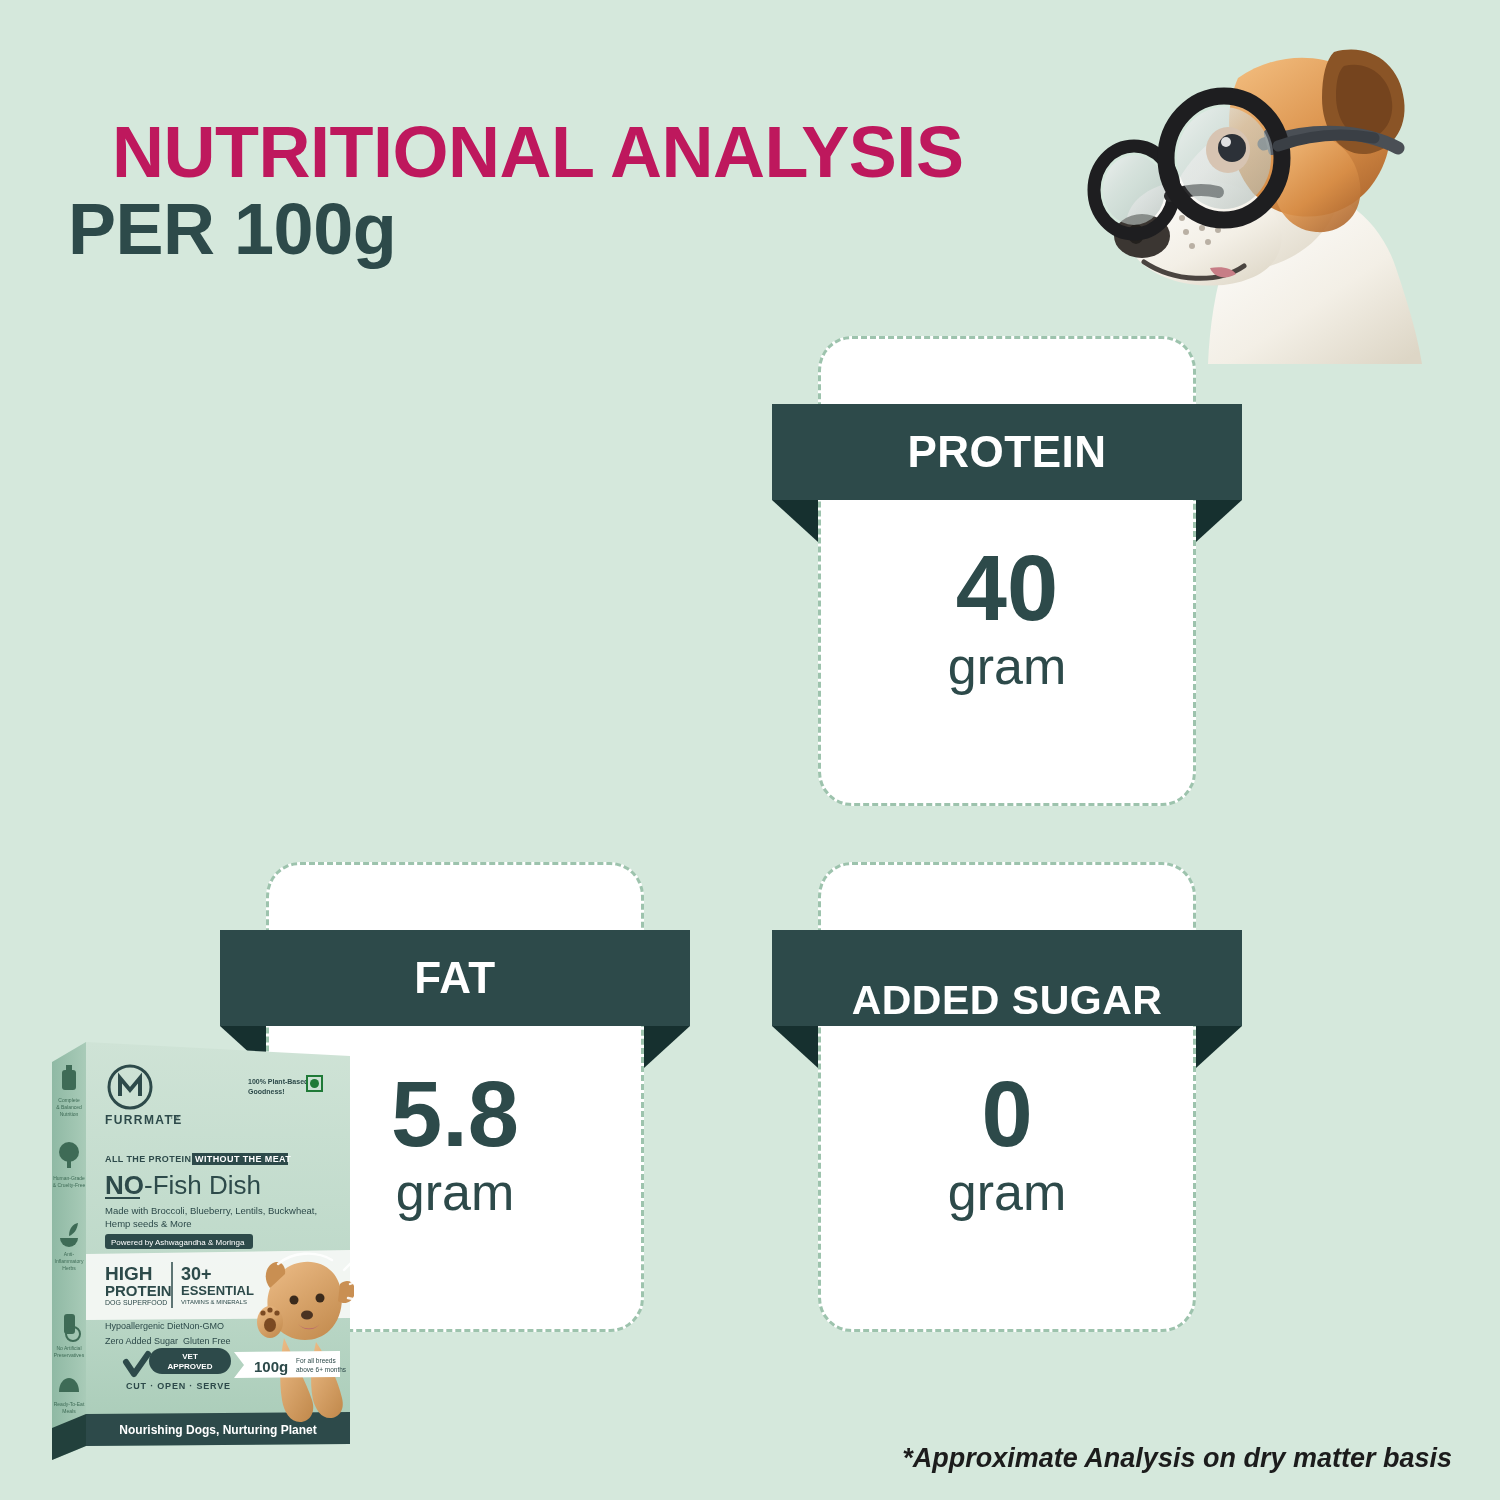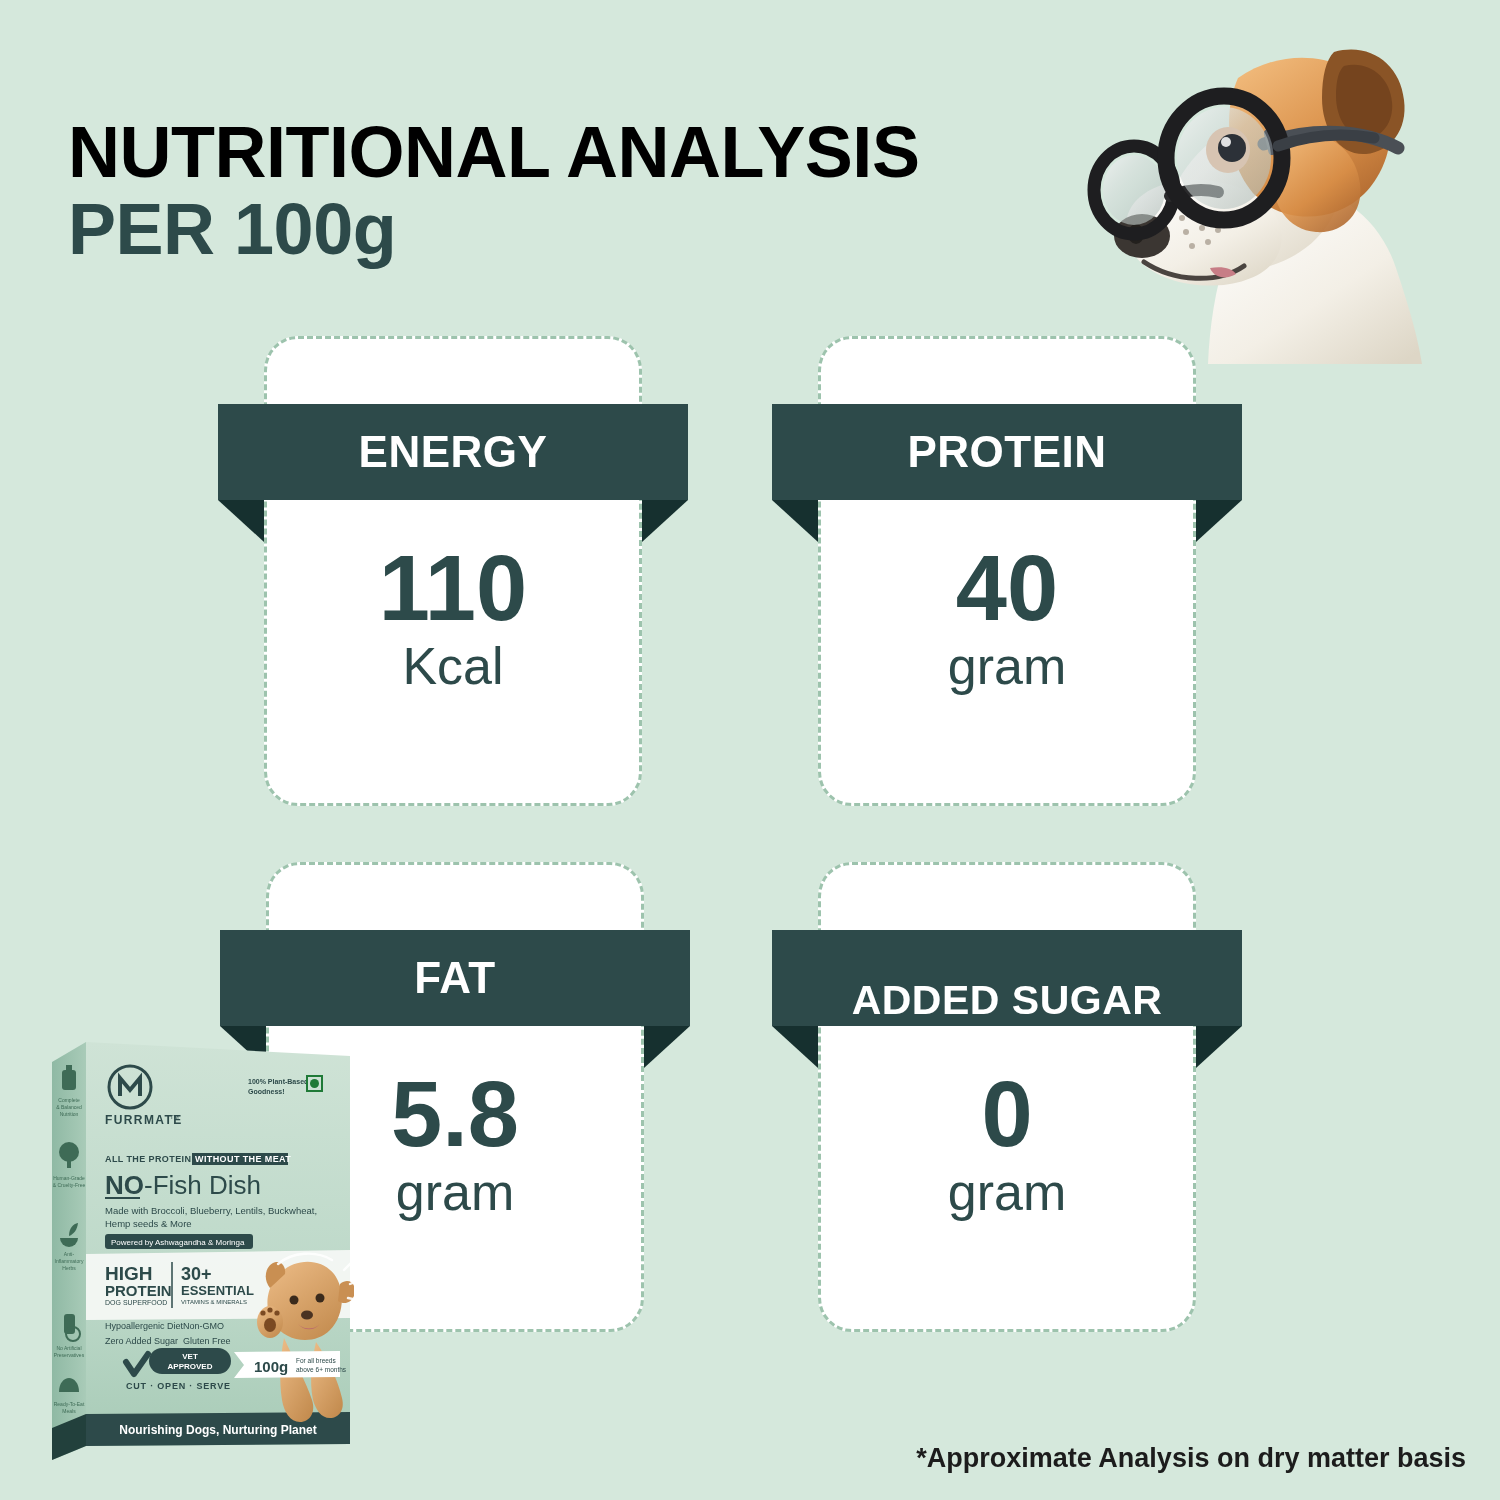--- a/index.html
+++ b/index.html
@@ -7,21 +7,21 @@
   body{
     background:#d5e8dc;
     font-family:"Liberation Sans", sans-serif;
     position:relative;
     overflow:hidden;
   }
   
   #heading{ position:absolute; left:68px; top:116px; }
   .title-line1{
     font-size:72px; font-weight:bold; letter-spacing:-0.5px;
-    color:#000000; line-height:1.02; white-space:nowrap;
+    color:#be185d; line-height:1.02; white-space:nowrap;margin-left:44px;
   }
   .title-line2{
     font-size:72px; font-weight:bold; letter-spacing:-0.5px;
     color:#2d4a4a; line-height:1.12; white-space:nowrap;
   }
   
   #cards{ position:absolute; left:0; top:0; width:1500px; height:1500px; }
   .card-wrap{ position:absolute; width:378px; height:470px; }
   .card-wrap.c0{ left:264px; top:336px; }
   .card-wrap.c1{ left:818px; top:336px; }
@@ -56,22 +56,22 @@
 
   .value-block{
     position:absolute; left:0; top:206px; width:378px;
     text-align:center; color:#2d4a4a;
   }
   .value-num{ font-size:92px; font-weight:bold; line-height:1.0; }
   .value-unit{ font-size:52px; font-weight:normal; line-height:1.25; }
 
   
   #footnote{
-    position:absolute; right:34px; top:1443px;
-    font-size:27px; font-weight:bold;
+    position:absolute; right:48px; top:1443px;
+    font-size:27px; font-style:italic; font-weight:bold;
     color:#1c1c1c; white-space:nowrap;
   }
   
   #dog{ position:absolute; left:1078px; top:18px; width:424px; height:346px; z-index:5; }
   
   #product{ position:absolute; left:48px; top:1032px; width:306px; height:442px; z-index:6; }
 </style>
 </head>
 <body>
 
@@ -159,32 +159,20 @@
     <ellipse cx="150" cy="132" rx="22" ry="23" fill="#d7c4b2"></ellipse>
     <circle cx="154" cy="130" r="14" fill="#2c3138"></circle>
     <circle cx="148" cy="124" r="5" fill="#ffffff" opacity="0.85"></circle>
   </g>
   <path d="M200 128 C 228 118, 262 114, 296 120" stroke="#3a3f45" stroke-width="11" fill="none" stroke-linecap="round"></path>
 </svg>
 </div>
 
 <div id="cards">
 
-  <div class="card-wrap c0">
-    <div class="card-body"></div>
-    <div class="fold left"></div>
-    <div class="fold right"></div>
-    <div class="ribbon">
-      <span class="ribbon-label">ENERGY</span>
-    </div>
-    <div class="value-block">
-      <div class="value-num">110</div>
-      <div class="value-unit">Kcal</div>
-    </div>
-  </div>
 
   <div class="card-wrap c1">
     <div class="card-body"></div>
     <div class="fold left"></div>
     <div class="fold right"></div>
     <div class="ribbon">
       <span class="ribbon-label">PROTEIN</span>
     </div>
     <div class="value-block">
       <div class="value-num">40</div>

